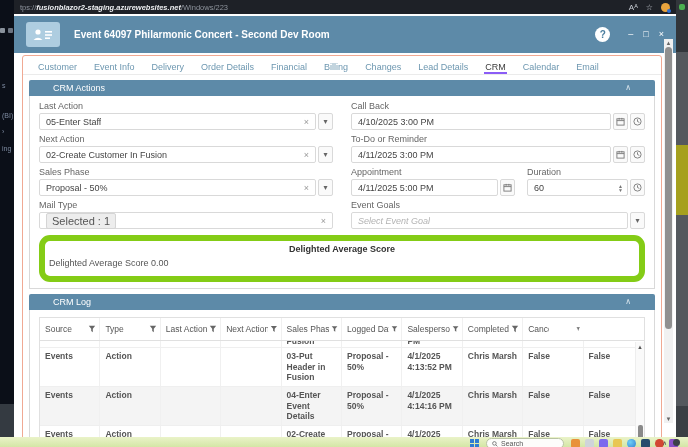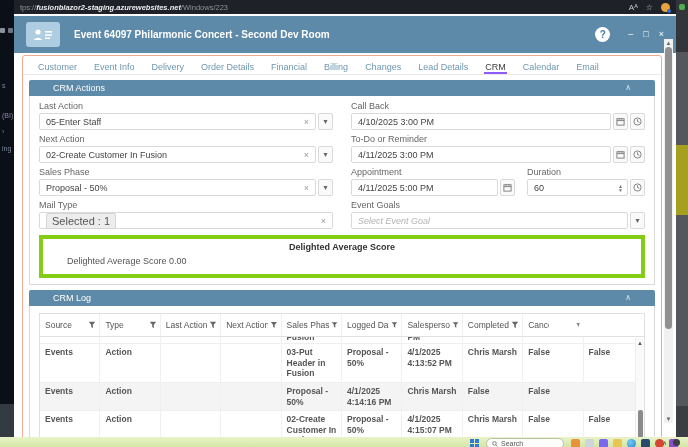--- a/index.html
+++ b/index.html
@@ -77,21 +77,21 @@
   .fld-label { display:block; font-size:9px; color:#666; margin-bottom:2px; }
   .inp-row { display:flex; align-items:flex-end; gap:2px; }
   .inp { flex:1; height:17px; border:1px solid #d9d9d9; border-radius:2px; display:flex; align-items:center; padding:0 4px 0 6px; font-size:9px; color:#444; min-width:0; }
   .inp .val { white-space:nowrap; overflow:hidden; }
   .inp .x { margin-left:auto; color:#999; font-size:9px; padding:0 2px; }
   .sq-btn { width:15px; height:17px; border:1px solid #d9d9d9; border-radius:2px; background:#fafafa; display:flex; align-items:center; justify-content:center; color:#666; font-size:8px; flex:none; }
   .chip { background:#ededed; border:1px solid #d5d5d5; border-radius:2px; font-size:11px; color:#555; padding:1px 5px; white-space:nowrap; }
   .ph { color:#b3b3b3; font-style:italic; }
   .appt-row { display:grid; grid-template-columns:1fr 118px; column-gap:12px; }
   .spin { display:flex; flex-direction:column; justify-content:center; margin-left:auto; color:#777; font-size:5px; line-height:4px; }
-  .score-box { grid-column:1 / 3; border:4px solid #84cc16; border-radius:0; padding:3px 24px 8px; margin-top:2px; }
+  .score-box { grid-column:1 / 3; border:6px solid #84cc16; border-radius:11px; padding:3px 4px 8px; margin-top:2px; }
   .score-title { text-align:center; font-size:9px; font-weight:bold; color:#333; }
   .score-val { font-size:9px; color:#555; margin-top:4px; }
 
   
   .grid-table { border:1px solid #e0e0e0; position:relative; margin-top:2px; }
   .t-head, .t-row { display:grid; grid-template-columns:repeat(10, 1fr); }
   .t-head { border-bottom:1px solid #e0e0e0; }
   .th-cell { padding:6px 3px 6px 5px; font-size:8.5px; color:#555; display:flex; align-items:center; justify-content:space-between; gap:2px; border-right:1px solid #f0f0f0; min-width:0; }
   .th-cell span { white-space:nowrap; overflow:hidden; }
   .t-cell { padding:3px 4px 3px 5px; font-size:8.5px; color:#555; border-right:1px solid #f0f0f0; line-height:1.25; min-width:0; overflow:hidden;font-weight:bold; }
@@ -430,20 +430,21 @@
               <div class="t-cell">Chris Marsh</div>
               <div class="t-cell">False</div>
               <div class="t-cell">False</div>
             </div>
 
             <div class="t-row stripe">
               <div class="t-cell">Events</div>
               <div class="t-cell">Action</div>
               <div class="t-cell"></div>
               <div class="t-cell"></div>
+              <div class="t-cell">04-Enter Event Details</div>
               <div class="t-cell">Proposal - 50%</div>
               <div class="t-cell">4/1/2025 4:14:16 PM</div>
               <div class="t-cell">Chris Marsh</div>
               <div class="t-cell">False</div>
               <div class="t-cell">False</div>
             </div>
 
             <div class="t-row">
               <div class="t-cell">Events</div>
               <div class="t-cell">Action</div>

